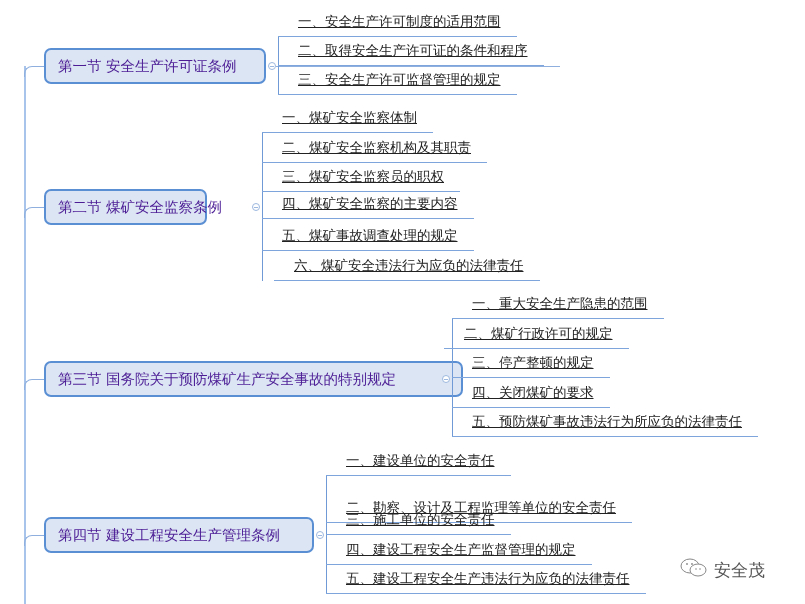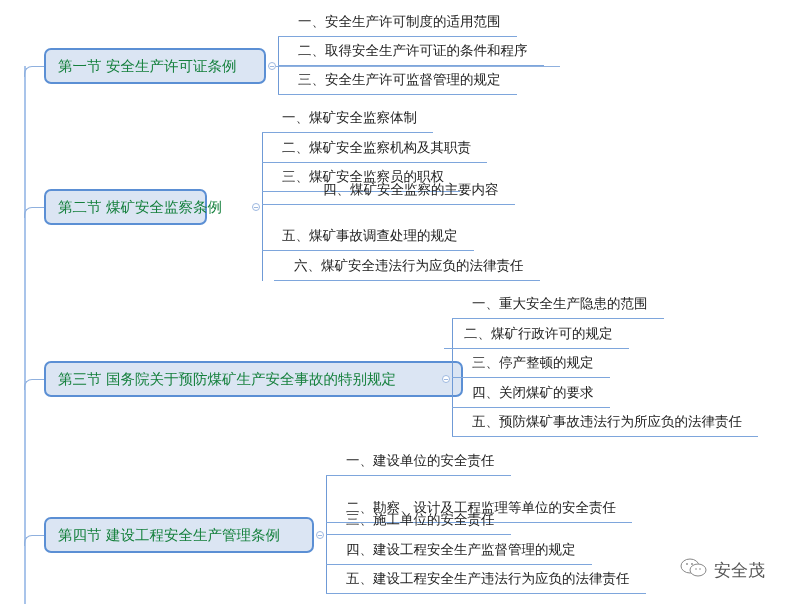--- a/index.html
+++ b/index.html
@@ -3,29 +3,29 @@
 <meta charset="utf-8">
 <style>
   html, body { margin:0; padding:0; background:#ffffff; }
   body { width:805px; height:604px; position:relative; overflow:hidden;
          font-family:"DejaVu Sans","Liberation Sans",sans-serif; color:#222; }
   .spine { position:absolute; left:24px; top:66px; width:2px; height:538px; background:#a9c4ea; }
   .connector { position:absolute; border-top:1.5px solid #8fb0de; border-left:1.5px solid #8fb0de;
                border-top-left-radius:8px; width:20px; height:10px; }
   .section { position:absolute; height:36px; box-sizing:border-box; border:2px solid #5b8fd4;
              border-radius:7px; background:#dbe5f3; font-size:14.5px; line-height:32px;
-             padding:0 12px; white-space:nowrap; color:#15803d; }
+             padding:0 12px; white-space:nowrap; color:#4c1d95; }
   .collapse { position:absolute; width:8px; height:8px; border:1px solid #9db8e0; border-radius:50%;
               background:#fff; box-sizing:border-box; }
   .collapse::after { content:""; position:absolute; left:1px; right:1px; top:3px; height:1px; background:#9db8e0; }
   .hline { position:absolute; height:1px; background:#8fb0de; }
   .vbracket { position:absolute; width:1px; background:#6f9ad6; }
   .item { position:absolute; height:29px; font-size:13.5px; line-height:26px; white-space:nowrap;
           border-bottom:1.5px solid #7ea6dc; box-sizing:border-box; color:#222; }
-  .item .t { padding-left:20px; padding-right:16px; }
+  .item .t { padding-left:20px; padding-right:16px;text-decoration:underline; }
   .watermark { position:absolute; left:680px; top:557px; display:flex; align-items:center; gap:6px;
                color:#555; font-size:17px; }
 </style>
 </head>
 <body>
 
 <div class="spine"></div>
 
 <div class="connector" style="left:24px;top:66px;"></div>
 <div class="section" style="left:44px;top:48px;width:222px;">第一节 安全生产许可证条例</div>
@@ -36,21 +36,21 @@
 <div class="item" style="left:278px;top:37px;"><span class="t">二、取得安全生产许可证的条件和程序</span></div>
 <div class="item" style="left:278px;top:66px;"><span class="t">三、安全生产许可监督管理的规定</span></div>
 
 <div class="connector" style="left:24px;top:207px;"></div>
 <div class="section" style="left:44px;top:189px;width:163px;">第二节 煤矿安全监察条例</div>
 <div class="collapse" style="left:252px;top:203px;"></div>
 <div class="vbracket" style="left:262px;top:133px;height:148px;"></div>
 <div class="item" style="left:262px;top:104px;"><span class="t">一、煤矿安全监察体制</span></div>
 <div class="item" style="left:262px;top:134px;"><span class="t">二、煤矿安全监察机构及其职责</span></div>
 <div class="item" style="left:262px;top:163px;"><span class="t">三、煤矿安全监察员的职权</span></div>
-<div class="item" style="left:262px;top:176px;padding-left:41px;"><span class="t">四、煤矿安全监察的主要内容</span></div>
+<div class="item" style="left:262px;top:190px;"><span class="t">四、煤矿安全监察的主要内容</span></div>
 <div class="item" style="left:262px;top:222px;"><span class="t">五、煤矿事故调查处理的规定</span></div>
 <div class="item" style="left:274px;top:252px;"><span class="t">六、煤矿安全违法行为应负的法律责任</span></div>
 
 <div class="connector" style="left:24px;top:379px;"></div>
 <div class="section" style="left:44px;top:361px;width:419px;">第三节 国务院关于预防煤矿生产安全事故的特别规定</div>
 <div class="collapse" style="left:442px;top:375px;"></div>
 <div class="vbracket" style="left:452px;top:319px;height:118px;"></div>
 <div class="item" style="left:452px;top:290px;"><span class="t">一、重大安全生产隐患的范围</span></div>
 <div class="item" style="left:444px;top:320px;"><span class="t">二、煤矿行政许可的规定</span></div>
 <div class="item" style="left:452px;top:349px;"><span class="t">三、停产整顿的规定</span></div>

